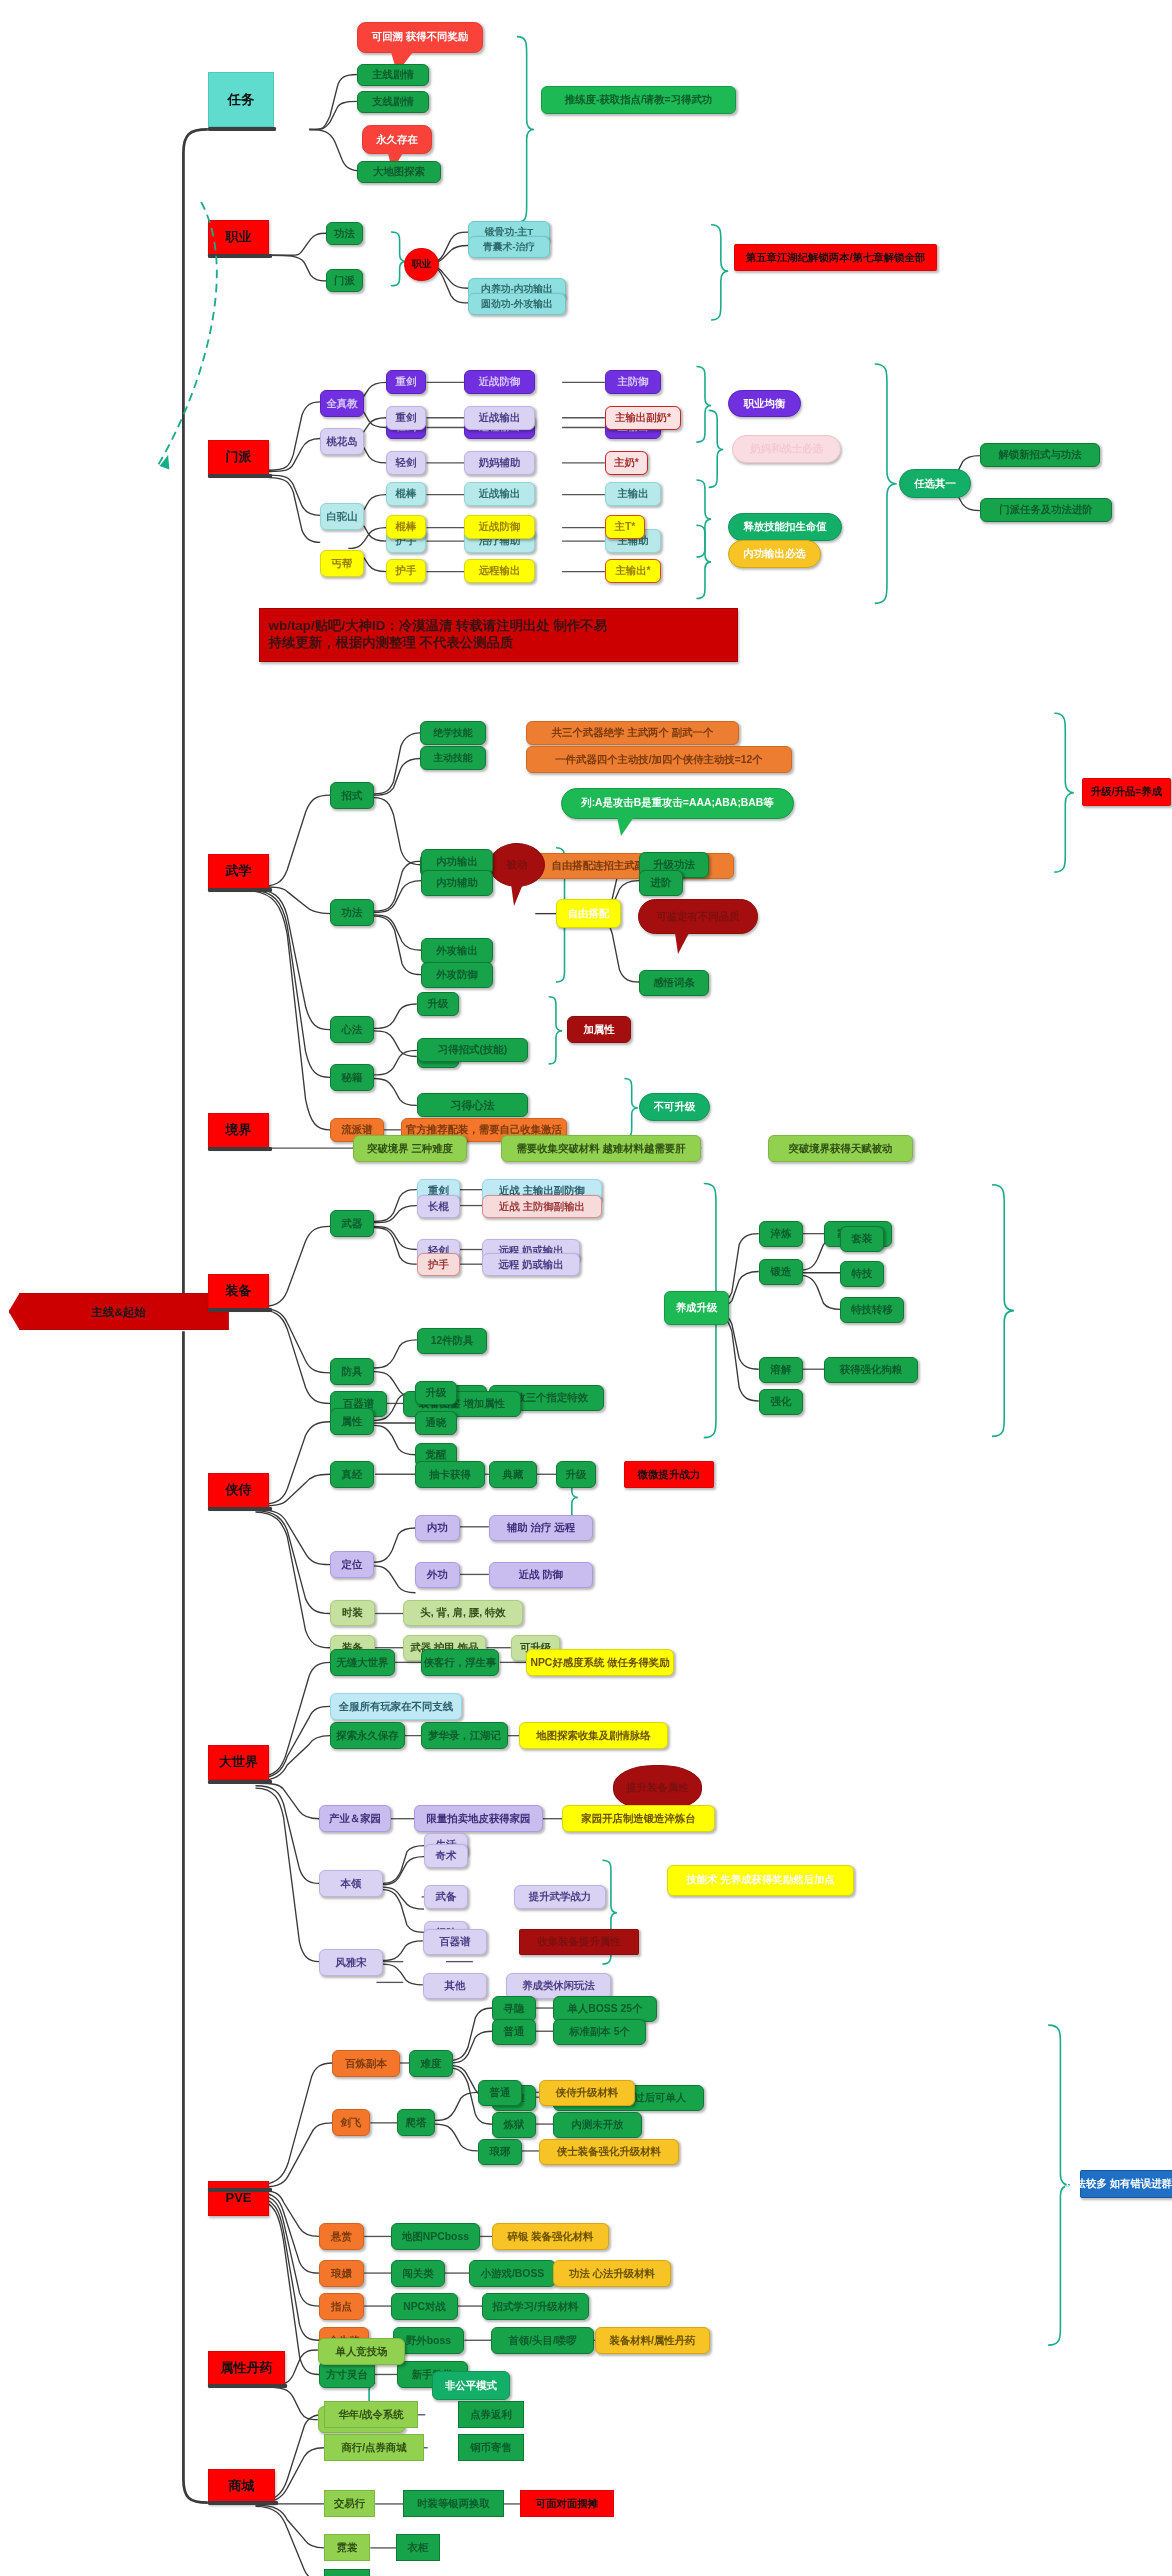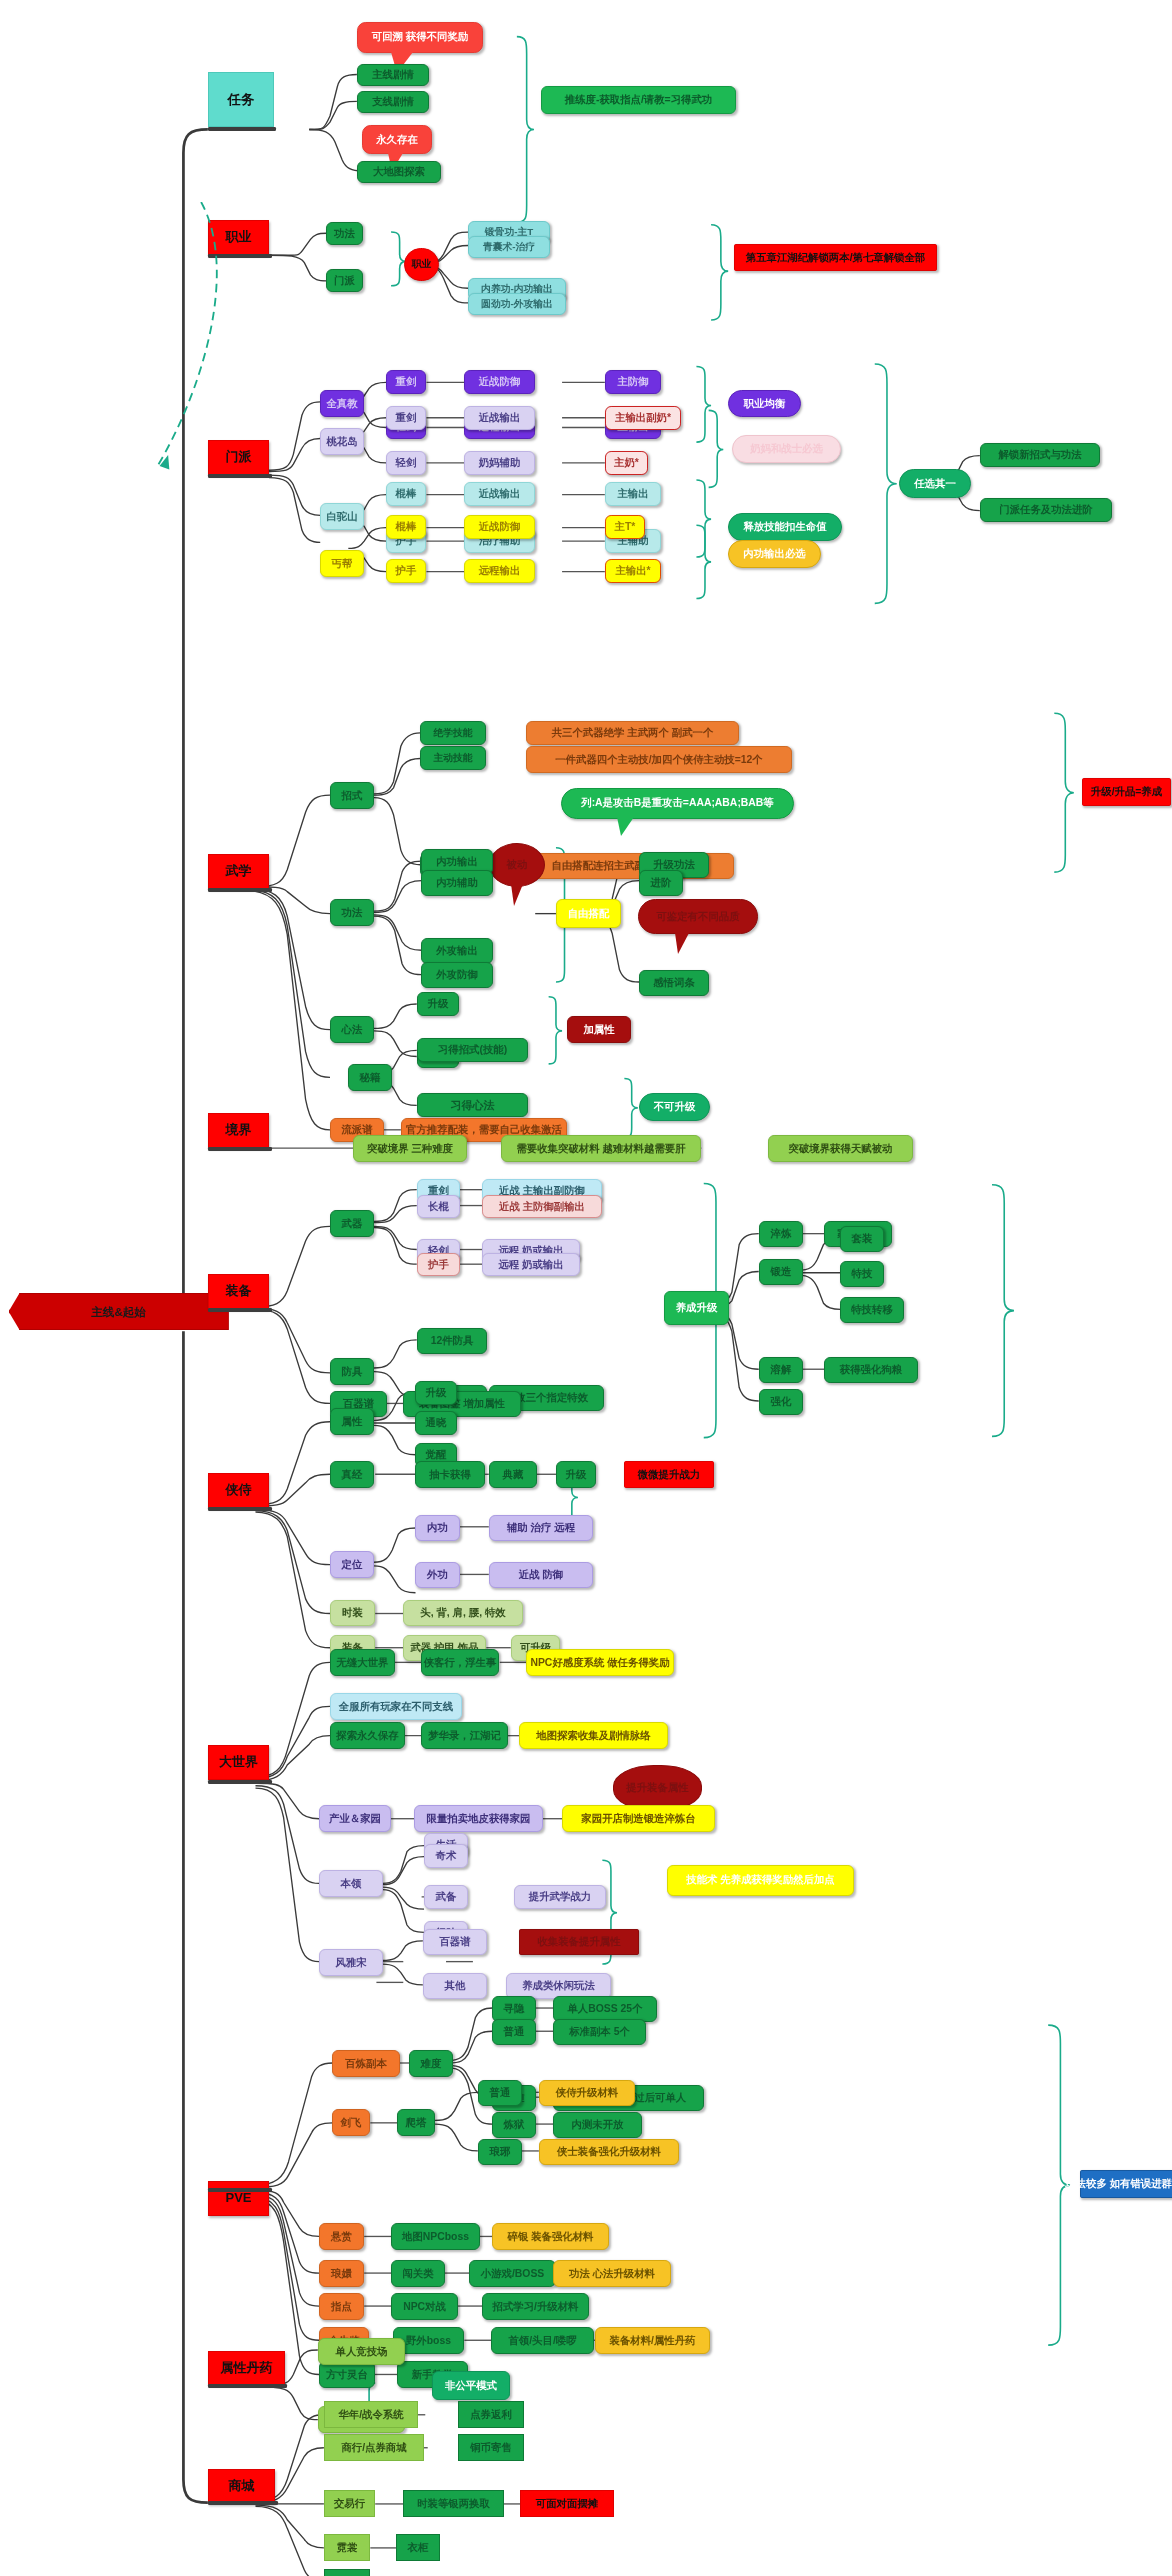--- a/index.html
+++ b/index.html
@@ -435,20 +435,24 @@
   <div class="node ygold pill shadow" style="left:728px;top:540px;width:93px;height:28px;font-size:10.4px;color:#fff;">
     <span>内功输出必选</span></div>
 
   <div class="node gsoft pill shadow" style="left:899px;top:469px;width:72px;height:29px;font-size:10.4px;">
     <span>任选其一</span></div>
   <div class="node g round shadow" style="left:980px;top:443px;width:120px;height:24.4px;font-size:10.4px;">
     <span>解锁新招式与功法</span></div>
   <div class="node g round shadow" style="left:980px;top:498px;width:132px;height:24.4px;font-size:10.4px;">
     <span>门派任务及功法进阶</span></div>
 
+  <div class="node banner shadow" style="left:259px;top:608px;width:479px;height:54px;font-size:13.4px;flex-direction:column;align-items:flex-start;justify-content:center;">
+    <span style="display:block;">wb/tap/贴吧/大神ID：冷漠温清 转载请注明出处 制作不易</span>
+    <span style="display:block;">持续更新，根据内测整理 不代表公测品质</span>
+  </div>
 
   <div class="node topic sq shadow" style="left:208px;top:854px;width:61px;height:35px;font-size:13px;">
     <span>武学</span></div>
   <div style="position:absolute;left:208px;top:888px;width:64px;height:4.3px;background:#3d3d3d;border-radius:1.2px;"></div>
 
   <div class="node g round shadow" style="left:330px;top:782px;width:44px;height:27px;font-size:10.4px;">
     <span>招式</span></div>
   <div class="node g round shadow" style="left:420px;top:721px;width:66px;height:24.4px;font-size:9.8px;">
     <span>绝学技能</span></div>
   <div class="node orange round shadow" style="left:526px;top:721px;width:213px;height:24.4px;font-size:10.4px;">
@@ -495,21 +499,21 @@
 
   <div class="node g round shadow" style="left:330px;top:1016px;width:44px;height:27px;font-size:10.4px;">
     <span>心法</span></div>
   <div class="node g round shadow" style="left:417px;top:992px;width:42px;height:24.4px;font-size:10.4px;">
     <span>升级</span></div>
   <div class="node g round shadow" style="left:417px;top:1044px;width:42px;height:24.4px;font-size:10.4px;">
     <span>收集</span></div>
   <div class="node darkred round shadow" style="left:567px;top:1016px;width:64px;height:27px;font-size:10.4px;color:#fff;">
     <span>加属性</span></div>
 
-  <div class="node g round shadow" style="left:348px;top:1064px;width:44px;height:27px;font-size:10.4px;">
+  <div class="node g round shadow" style="left:330px;top:1064px;width:44px;height:27px;font-size:10.4px;">
     <span>秘籍</span></div>
   <div class="node g round shadow" style="left:417px;top:1038px;width:111px;height:24.4px;font-size:10.4px;">
     <span>习得招式(技能)</span></div>
   <div class="node g round shadow" style="left:417px;top:1093px;width:111px;height:24.4px;font-size:11px;">
     <span>习得心法</span></div>
   <div class="node gsoft pill shadow" style="left:639px;top:1093px;width:71px;height:28px;font-size:10.4px;">
     <span>不可升级</span></div>
 
   <div class="node orange2 round shadow" style="left:330px;top:1118px;width:54px;height:24.4px;font-size:10.4px;">
     <span>流派谱</span></div>

